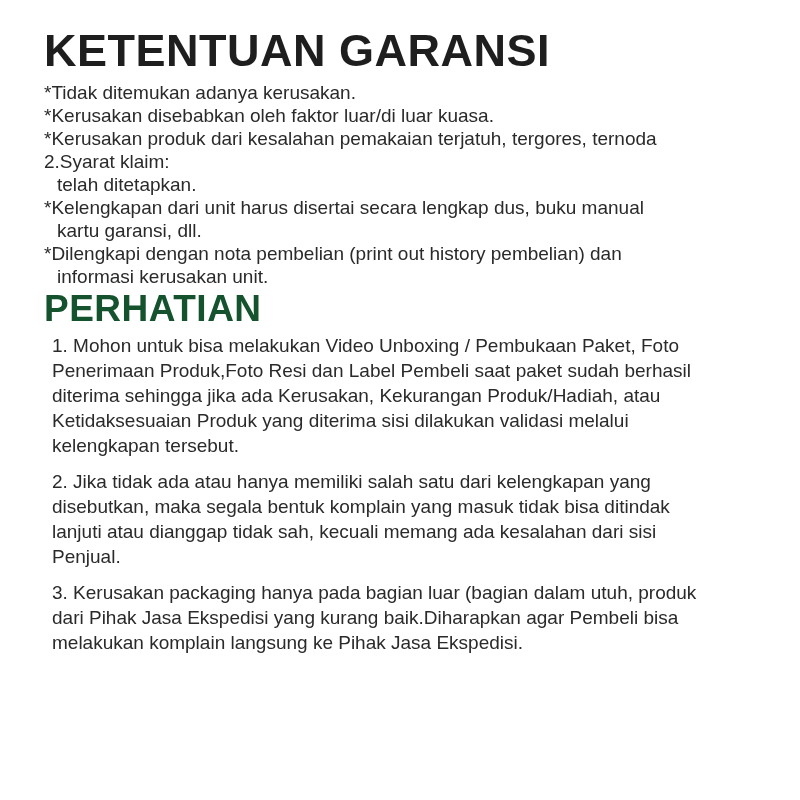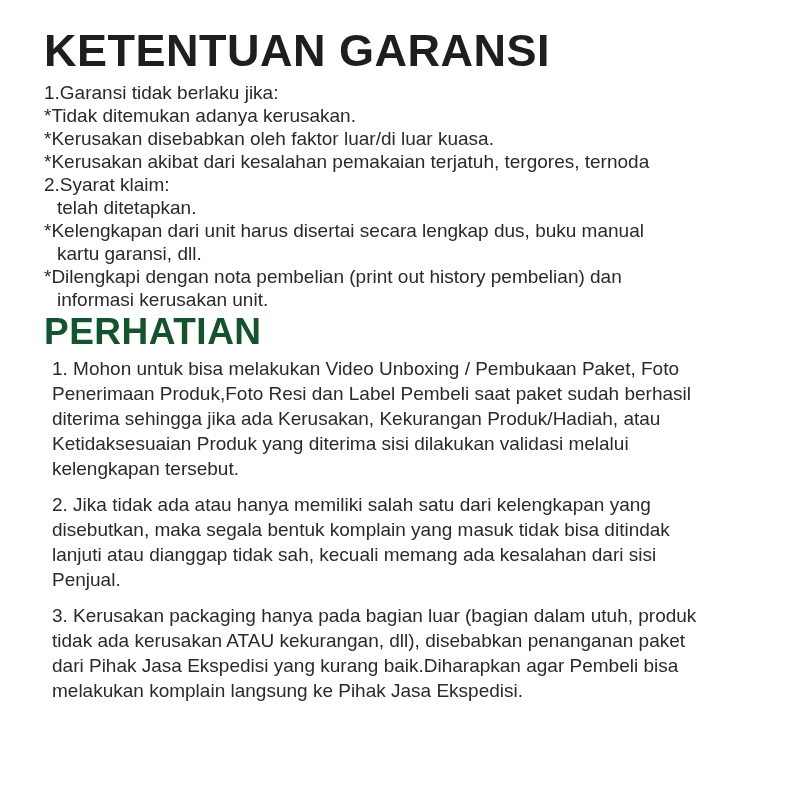--- a/index.html
+++ b/index.html
@@ -60,24 +60,23 @@
   }
 </style>
 </head>
 <body>
 
 <div class="page">
 
   <div class="h1">KETENTUAN GARANSI</div>
 
   <div class="terms">
-    <div class="ln">1.Garansi tidak berlaku jika:</div>
     <div class="ln">*Tidak ditemukan adanya kerusakan.</div>
     <div class="ln">*Kerusakan disebabkan oleh faktor luar/di luar kuasa.</div>
-    <div class="ln">*Kerusakan akibat dari kesalahan pemakaian terjatuh, tergores, ternoda</div>
+    <div class="ln">*Kerusakan produk dari kesalahan pemakaian terjatuh, tergores, ternoda</div>
     <div class="ln">2.Syarat klaim:</div>
     <div class="ln cont">telah ditetapkan.</div>
     <div class="ln">*Kelengkapan dari unit harus disertai secara lengkap dus, buku manual</div>
     <div class="ln cont">kartu garansi, dll.</div>
     <div class="ln">*Dilengkapi dengan nota pembelian (print out history pembelian) dan</div>
     <div class="ln cont">informasi kerusakan unit.</div>
   </div>
 
   <div class="h2">PERHATIAN</div>
 
@@ -91,18 +90,17 @@
 
   <div class="para">
     <div class="ln">2. Jika tidak ada atau hanya memiliki salah satu dari kelengkapan yang</div>
     <div class="ln">disebutkan, maka segala bentuk komplain yang masuk tidak bisa ditindak</div>
     <div class="ln">lanjuti atau dianggap tidak sah, kecuali memang ada kesalahan dari sisi</div>
     <div class="ln">Penjual.</div>
   </div>
 
   <div class="para">
     <div class="ln">3. Kerusakan packaging hanya pada bagian luar (bagian dalam utuh, produk</div>
-    <div class="ln">tidak ada kerusakan ATAU kekurangan, dll), disebabkan penanganan paket</div>
     <div class="ln">dari Pihak Jasa Ekspedisi yang kurang baik.Diharapkan agar Pembeli bisa</div>
     <div class="ln">melakukan komplain langsung ke Pihak Jasa Ekspedisi.</div>
   </div>
 
 </div>
 
 </body></html>

